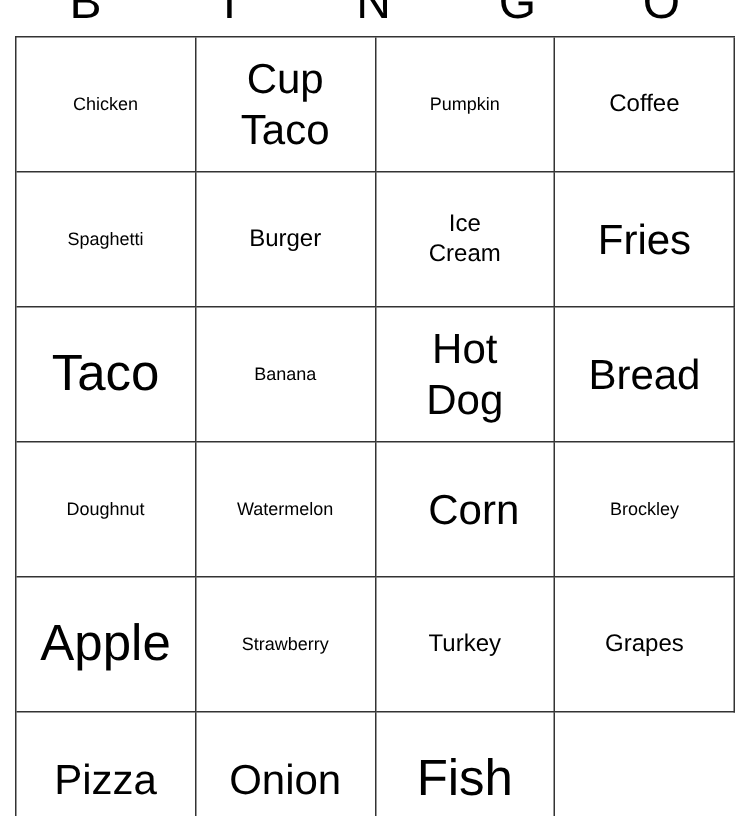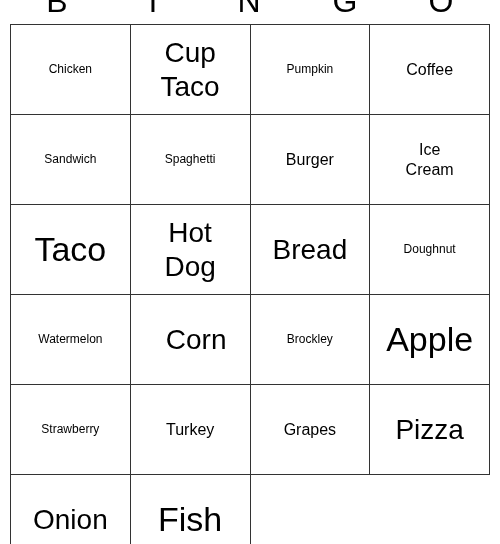--- a/index.html
+++ b/index.html
@@ -72,34 +72,37 @@
         <span class="size-large" style="white-space: pre-line;">Cup
 Taco</span>
       </div>
       <div class="bingo-cell">
         <span class="size-small" style="white-space: pre-line;">Pumpkin</span>
       </div>
       <div class="bingo-cell">
         <span class="size-medium" style="white-space: pre-line;">Coffee</span>
       </div>
       <div class="bingo-cell">
-        <span class="size-small" style="white-space: pre-line;">Sandwich</span>
-      </div>
-      <div class="bingo-cell">
         <span class="size-small" style="white-space: pre-line;">Spaghetti</span>
       </div>
       <div class="bingo-cell">
         <span class="size-medium" style="white-space: pre-line;">Burger</span>
       </div>
       <div class="bingo-cell">
         <span class="size-medium" style="white-space: pre-line;">Ice
 Cream</span>
       </div>
       <div class="bingo-cell">
+        <span class="size-large" style="white-space: pre-line;">Fries</span>
+      </div>
+      <div class="bingo-cell">
         <span class="size-xlarge" style="white-space: pre-line;">Taco</span>
+      </div>
+      <div class="bingo-cell">
+        <span class="size-small" style="white-space: pre-line;">Banana</span>
       </div>
       <div class="bingo-cell">
         <span class="size-large" style="white-space: pre-line;">Hot
 Dog</span>
       </div>
       <div class="bingo-cell">
         <span class="size-large" style="white-space: pre-line;">Bread</span>
       </div>
       <div class="bingo-cell">
         <span class="size-small" style="white-space: pre-line;">Doughnut</span>

